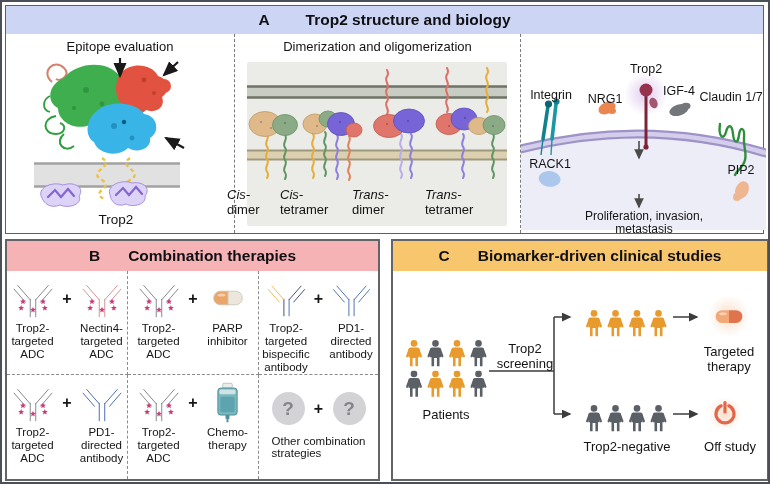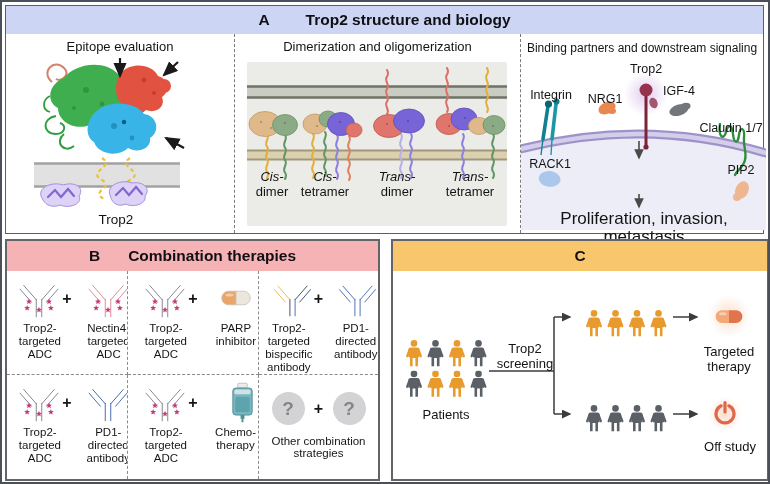--- a/index.html
+++ b/index.html
@@ -18,40 +18,40 @@
   .subt{position:absolute;top:5px;left:0;right:0;text-align:center;font-size:13px;color:#141414;}
   .colBind .subt{font-size:12px;top:7px;}
   .epiArt{position:absolute;left:0;top:16px;}
   .legend{position:absolute;left:176px;top:46px;}
   .lgrow{display:flex;align-items:center;}
   .sw{width:9px;display:block;}
   .h24{height:24px}.h23{height:23px}.h22{height:22px}.h15{height:15px}
   .lglbl{font-size:11px;padding-left:5px;color:#141414;}
   .epiCap{position:absolute;top:178px;left:55px;width:110px;text-align:center;font-size:13.5px;color:#141414;}
   .dimArt{position:absolute;left:0;top:0;}
-  .dimlbl{position:absolute;top:136px;width:90px;text-align:center;font-size:13px;line-height:1.12;color:#141414;}
+  .dimlbl{position:absolute;top:154px;width:90px;font-size:13px;line-height:1.12;color:#141414;}
   .dimlbl span{display:block;}
   .dimlbl .pref{font-style:italic;}
   .bindArt{position:absolute;left:0;top:0;}
   .blbl{position:absolute;font-size:12.5px;text-align:center;white-space:pre-line;line-height:1.08;color:#141414;}
-  .blbl.sm{font-size:17px;}
+  .blbl.sm{font-size:12px;}
   .bgrid{position:absolute;left:0;top:30px;right:0;bottom:0;display:grid;grid-template-columns:121px 131px 1fr;grid-template-rows:1fr 1fr;}
   .bcell{display:flex;flex-direction:column;align-items:center;padding-top:5px;box-sizing:border-box;overflow:hidden;}
   .cr{border-right:1.6px dashed #8a8a8a;}
   .cb{border-bottom:1.6px dashed #8a8a8a;}
   .pair{display:flex;justify-content:center;}
-  .bitem{width:57px;display:flex;flex-direction:column;align-items:flex-end;}
+  .bitem{width:57px;display:flex;flex-direction:column;align-items:center;}
   .c3 .bitem{width:53px;}
   .ibox{height:44px;display:flex;align-items:center;justify-content:center;}
   .blab{margin-top:2px;font-size:11.5px;line-height:1.12;text-align:center;white-space:pre-line;color:#161616;}
   .plus{font-size:16px;font-weight:700;width:12px;text-align:center;margin-top:14px;color:#151515;}
   .qrow{display:flex;align-items:center;gap:8px;margin-top:12px;}
   .qrow .plus{margin-top:0;}
   .qcircle{width:33px;height:33px;border-radius:50%;background:#d3d3d5;display:flex;align-items:center;justify-content:center;font-size:19px;font-weight:700;color:#84858b;}
-  .qcap{margin-top:10px;font-size:11.5px;text-align:center;white-space:pre-line;color:#161616;}
+  .qcap{margin-top:10px;font-size:11.5px;white-space:pre-line;color:#161616;}
   .cbody{position:absolute;left:0;top:30px;right:0;bottom:0;}
   .cArt{position:absolute;left:0;top:0;}
   .clbl{position:absolute;font-size:13px;text-align:center;white-space:pre-line;line-height:1.12;color:#141414;}
   .p-sl{stroke:var(--sl);} .p-sr{stroke:var(--sr);} .p-ao{stroke:var(--ao);}
   .p-bo{stroke:var(--bo);} .p-al{stroke:var(--al);} .p-bl{stroke:var(--bl);}
   .ab-gray{--sl:#7b7e85;--sr:#7b7e85;--ao:#7b7e85;--bo:#7b7e85;--al:#7b7e85;--bl:#7b7e85;}
   .ab-pink{--sl:#d4868d;--sr:#d4868d;--ao:#d4868d;--bo:#d4868d;--al:#d4868d;--bl:#d4868d;}
   .ab-blue{--sl:#3a5fae;--sr:#3a5fae;--ao:#3a5fae;--bo:#3a5fae;--al:#3a5fae;--bl:#3a5fae;}
   .ab-bi{--sl:#2b3a66;--sr:#3a5fae;--ao:#ecb13f;--al:#ecb13f;--bo:#2b3a66;--bl:#2b3a66;}
   .cap-parp{--cl:#e9a668;--cr:#ece7dd;--cs:#c9c0b2;}
@@ -241,21 +241,20 @@
             <span class="pref">Trans-</span>
             <span>dimer</span>
           </div>
         <div class="dimlbl" style="left:190px">
             <span class="pref">Trans-</span>
             <span>tetramer</span>
           </div>
       </div>
 
       <div class="col colBind">
-        <div class="subt">Binding partners and downstream signaling</div>
         <svg class="bindArt" viewBox="0 0 245 196" width="245" height="196">
           <defs>
             <radialGradient id="gpurple">
                 <stop offset="0" stop-color="#c9a2e2" stop-opacity=".55"></stop>
                 <stop offset="1" stop-color="#c9a2e2" stop-opacity="0"></stop>
               </radialGradient>
             <marker id="mG" markerWidth="8" markerHeight="8" refX="5.5" refY="3" orient="auto">
                 <path d="M0,0 L6.5,3 L0,6 Z" fill="#4a4a4a"></path>
               </marker>
           </defs>
@@ -293,21 +292,21 @@
           </g>
           <g stroke="#4a4a4a" stroke-width="1.6">
             <line x1="118" y1="107" x2="118" y2="124" marker-end="url(#mG)"></line>
             <line x1="118" y1="160" x2="118" y2="173" marker-end="url(#mG)"></line>
           </g>
         </svg>
         <div class="blbl" style="left:95px;top:29px;width:60px">Trop2</div>
         <div class="blbl" style="left:1px;top:55px;width:58px">Integrin</div>
         <div class="blbl" style="left:60px;top:59px;width:48px">NRG1</div>
         <div class="blbl" style="left:133px;top:51px;width:50px">IGF-4</div>
-        <div class="blbl" style="left:174px;top:88px;width:72px">Claudin 1/7</div>
+        <div class="blbl" style="left:174px;top:57px;width:72px">Claudin 1/7</div>
         <div class="blbl" style="left:2px;top:124px;width:54px">RACK1</div>
         <div class="blbl" style="left:198px;top:130px;width:44px">PIP2</div>
         <div class="blbl sm" style="left:18px;top:176px;width:210px">Proliferation, invasion,
 metastasis</div>
       </div>
     </div>
   </section>
 
   <section class="panel panelB">
     <div class="phead" style="background-color: rgb(245, 179, 181);">
@@ -458,20 +457,21 @@
         </div>
         <div class="qcap">Other combination
 strategies</div>
       </div>
     </div>
   </section>
 
   <section class="panel panelC">
     <div class="phead" style="background-color: rgb(248, 199, 109);">
       <span>C</span>
+      <span>Biomarker-driven clinical studies</span>
     </div>
     <div class="cbody">
       <svg class="cArt" viewBox="0 0 374 208" width="374" height="208">
         <defs>
           <marker id="mC" markerWidth="8" markerHeight="8" refX="5.5" refY="3" orient="auto">
               <path d="M0,0 L6.5,3 L0,6 Z" fill="#3c3c3c"></path>
             </marker>
           <radialGradient id="gorange">
               <stop offset="0" stop-color="#f5c4a0" stop-opacity=".55"></stop>
               <stop offset="1" stop-color="#f5c4a0" stop-opacity="0"></stop>
@@ -514,16 +514,17 @@
         <g stroke="#e2674a" stroke-width="3.2" fill="none" stroke-linecap="round">
           <path d="M335.8,134.8 A9,9 0 1 1 328.2,134.8"></path>
           <line x1="332" y1="131.5" x2="332" y2="141"></line>
         </g>
       </svg>
       <div class="clbl" style="left:10px;top:137px;width:86px">Patients</div>
       <div class="clbl" style="left:99px;top:71px;width:66px">Trop2
 screening</div>
       <div class="clbl" style="left:303px;top:74px;width:66px">Targeted
 therapy</div>
+      <div class="clbl" style="left:175px;top:169px;width:118px">Trop2-negative</div>
       <div class="clbl" style="left:300px;top:169px;width:74px">Off study</div>
     </div>
   </section>
 </div>
 
 </body></html>

